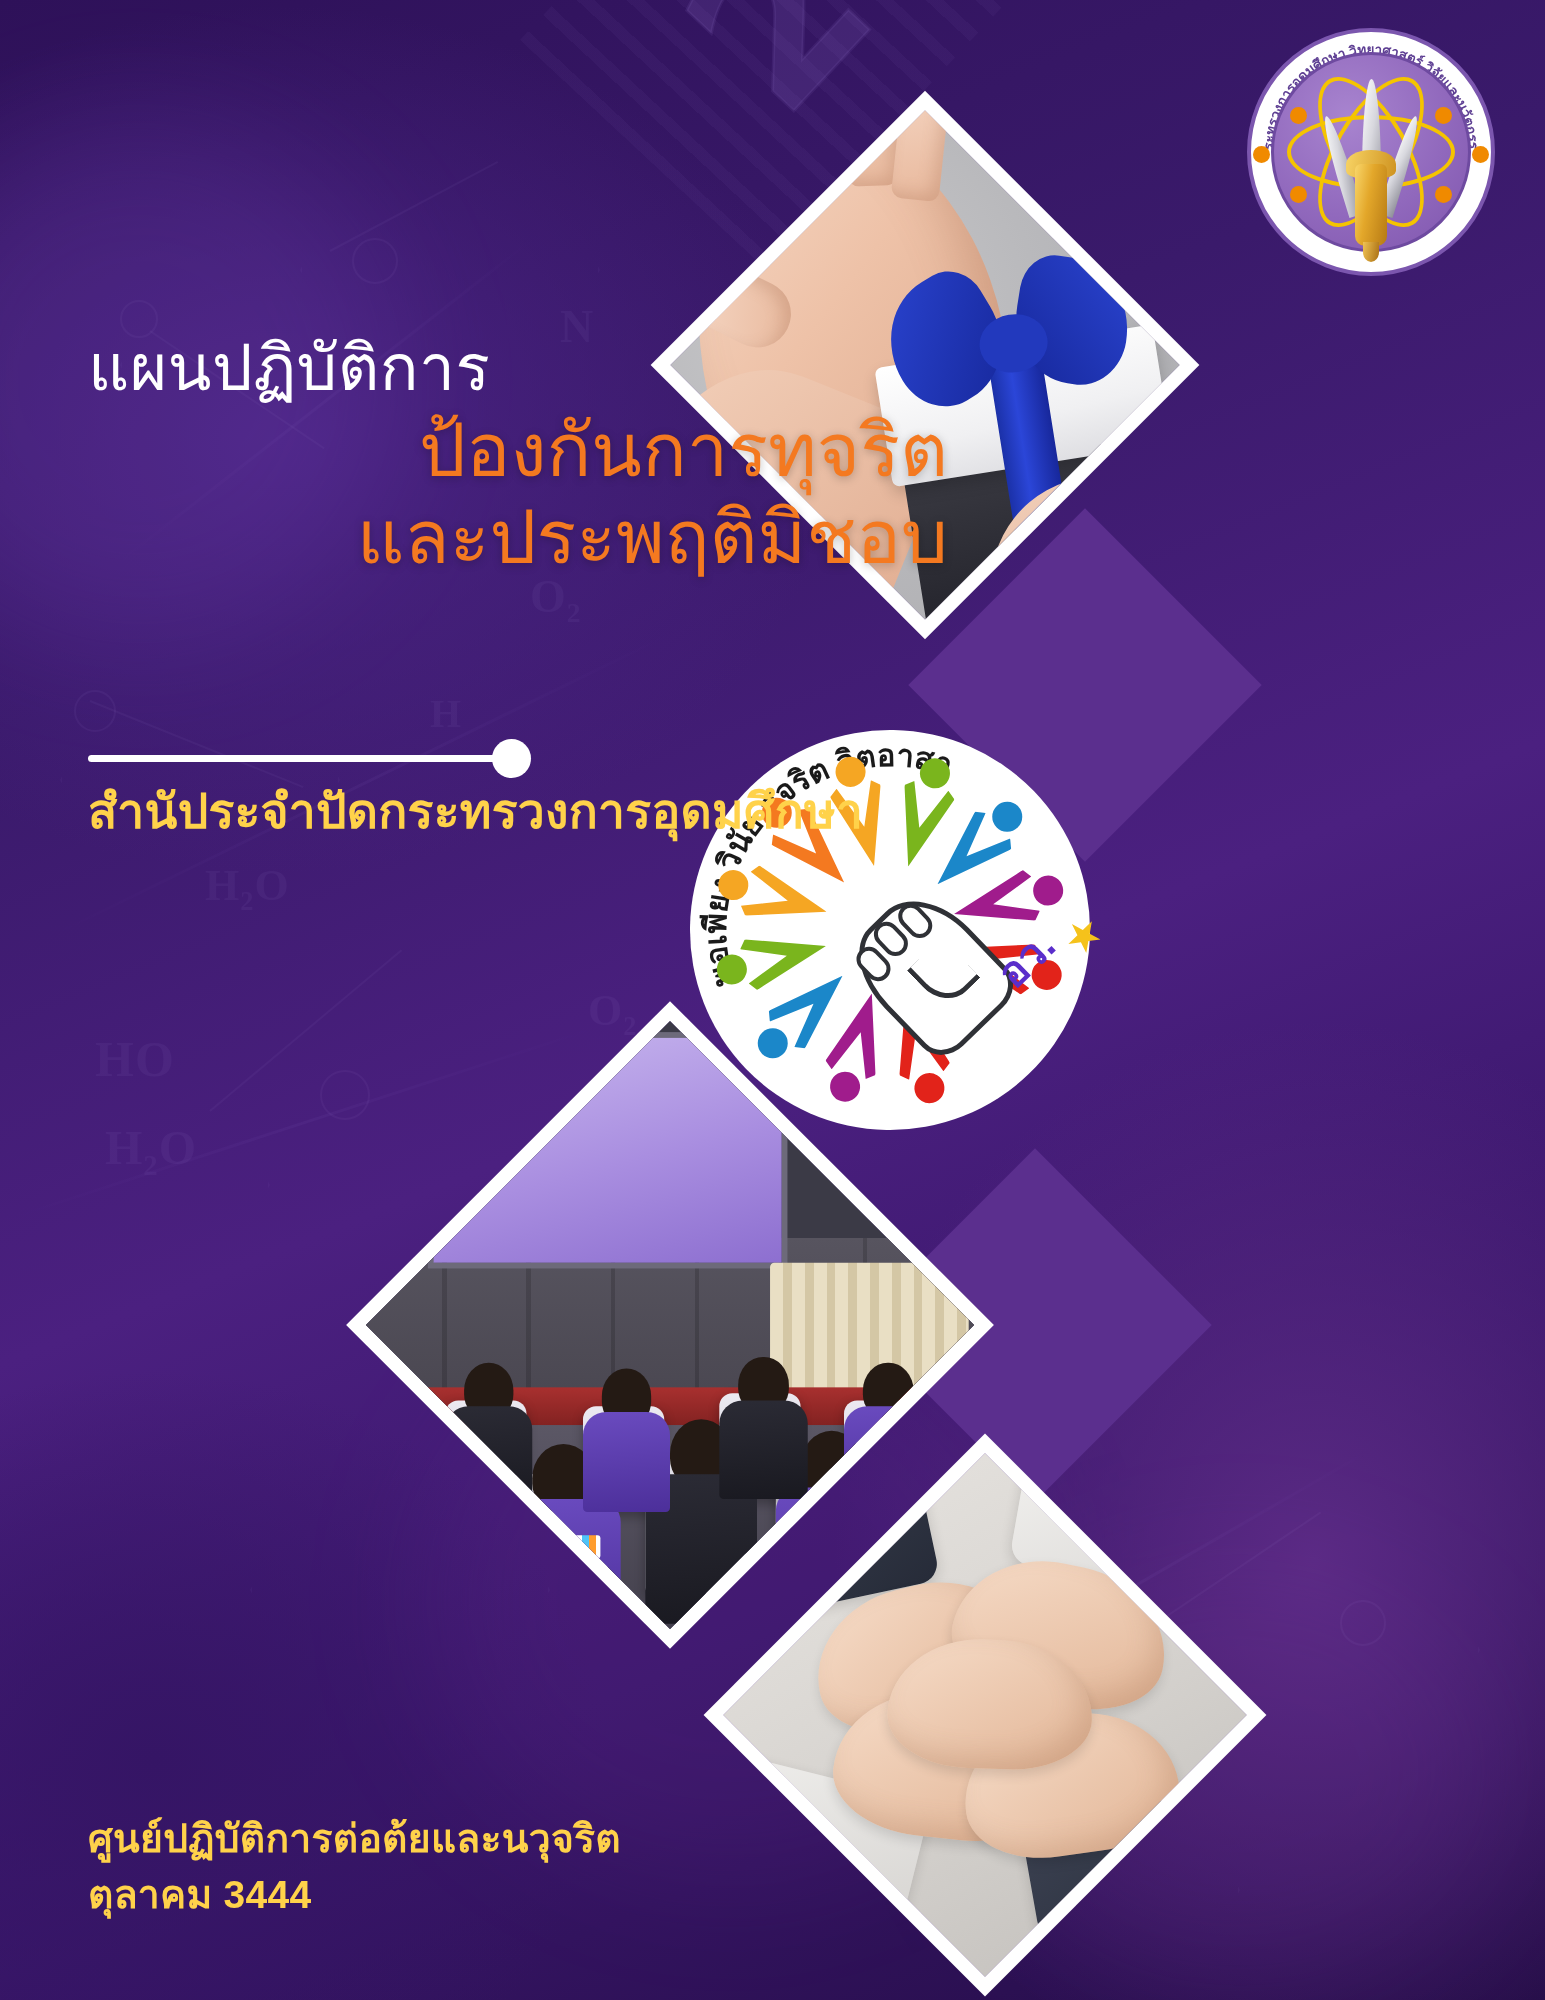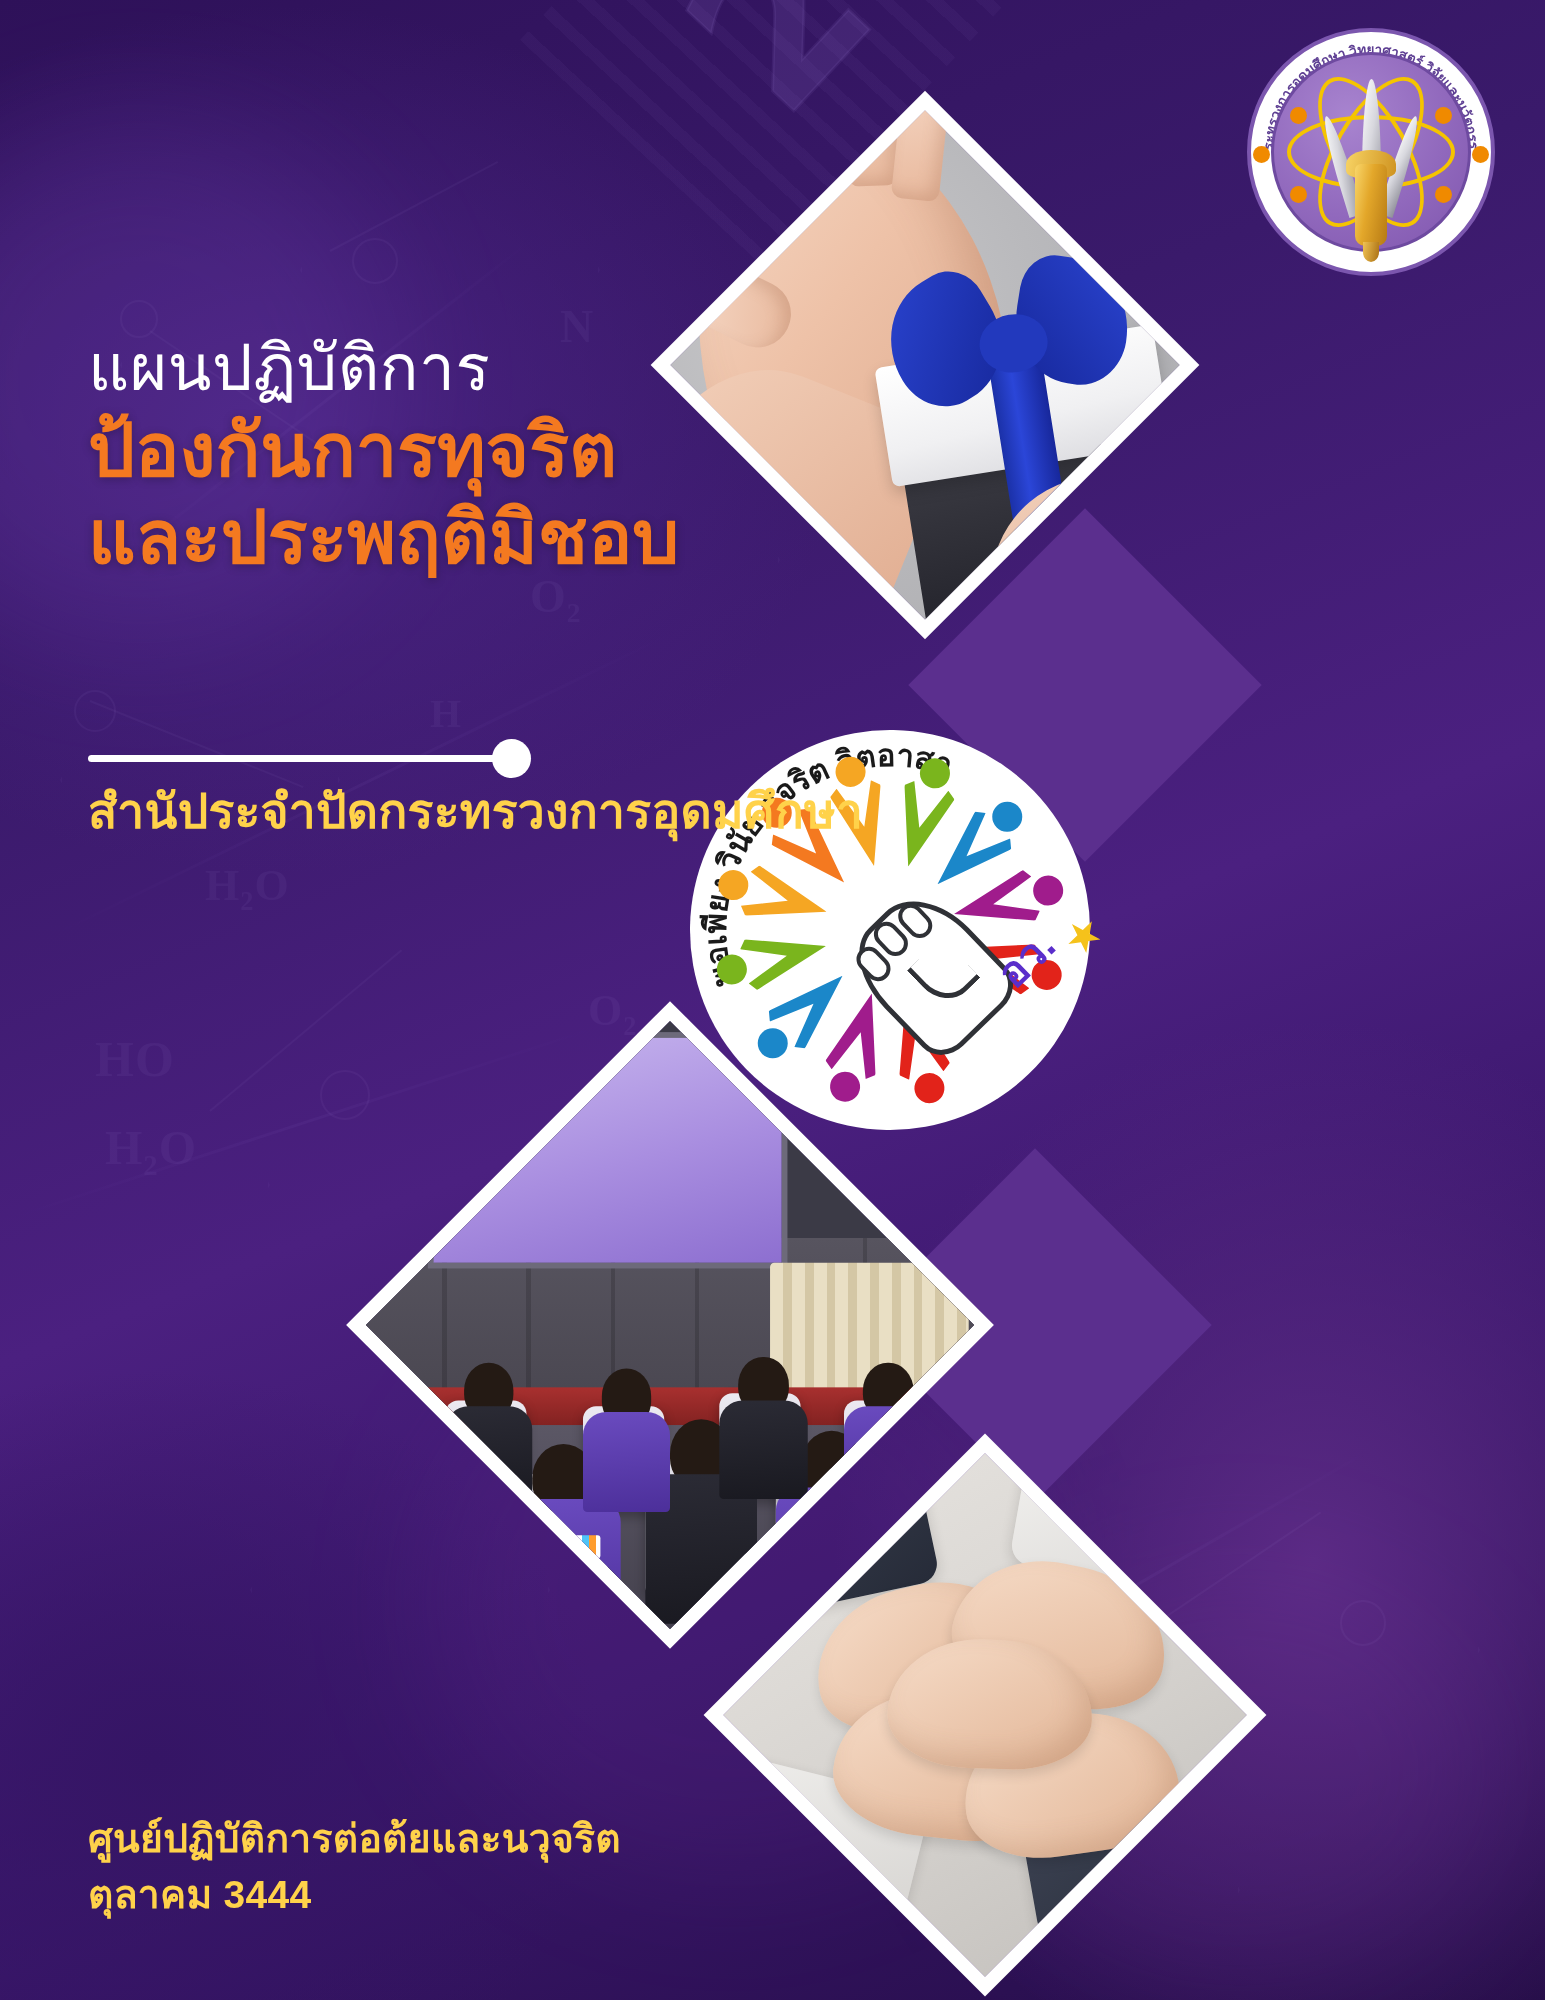--- a/index.html
+++ b/index.html
@@ -295,23 +295,24 @@
     font-family:"Liberation Sans",sans-serif;
   }
 
   
   #text-block { position:absolute; left:88px; top:330px; width:860px; z-index:6; }
   .t-plan {
     font-size:64px; font-weight:400; color:#ffffff;
     letter-spacing:.5px; line-height:1.2;
   }
   .t-main {
-    font-size:74px; font-weight:700; color:#f47920;
+    font-size:74px; font-weight:400; color:#f47920;
     line-height:1.18; letter-spacing:0px;
     text-shadow:0 2px 10px rgba(0,0,0,.25);
+    text-align:right;
   }
   #divider { position:absolute; left:0; top:425px; width:430px; height:7px; background:#ffffff; border-radius:4px; }
   #divider-dot { position:absolute; left:404px; top:409px; width:39px; height:39px; border-radius:50%; background:#ffffff; }
   .t-org {
     font-size:48px; font-weight:700; color:#ffd24a;
     line-height:1.28; letter-spacing:.3px;
   }
   .t-year {
     font-size:42px; font-weight:400; color:#ffffff;
     margin-top:14px; letter-spacing:.5px;

